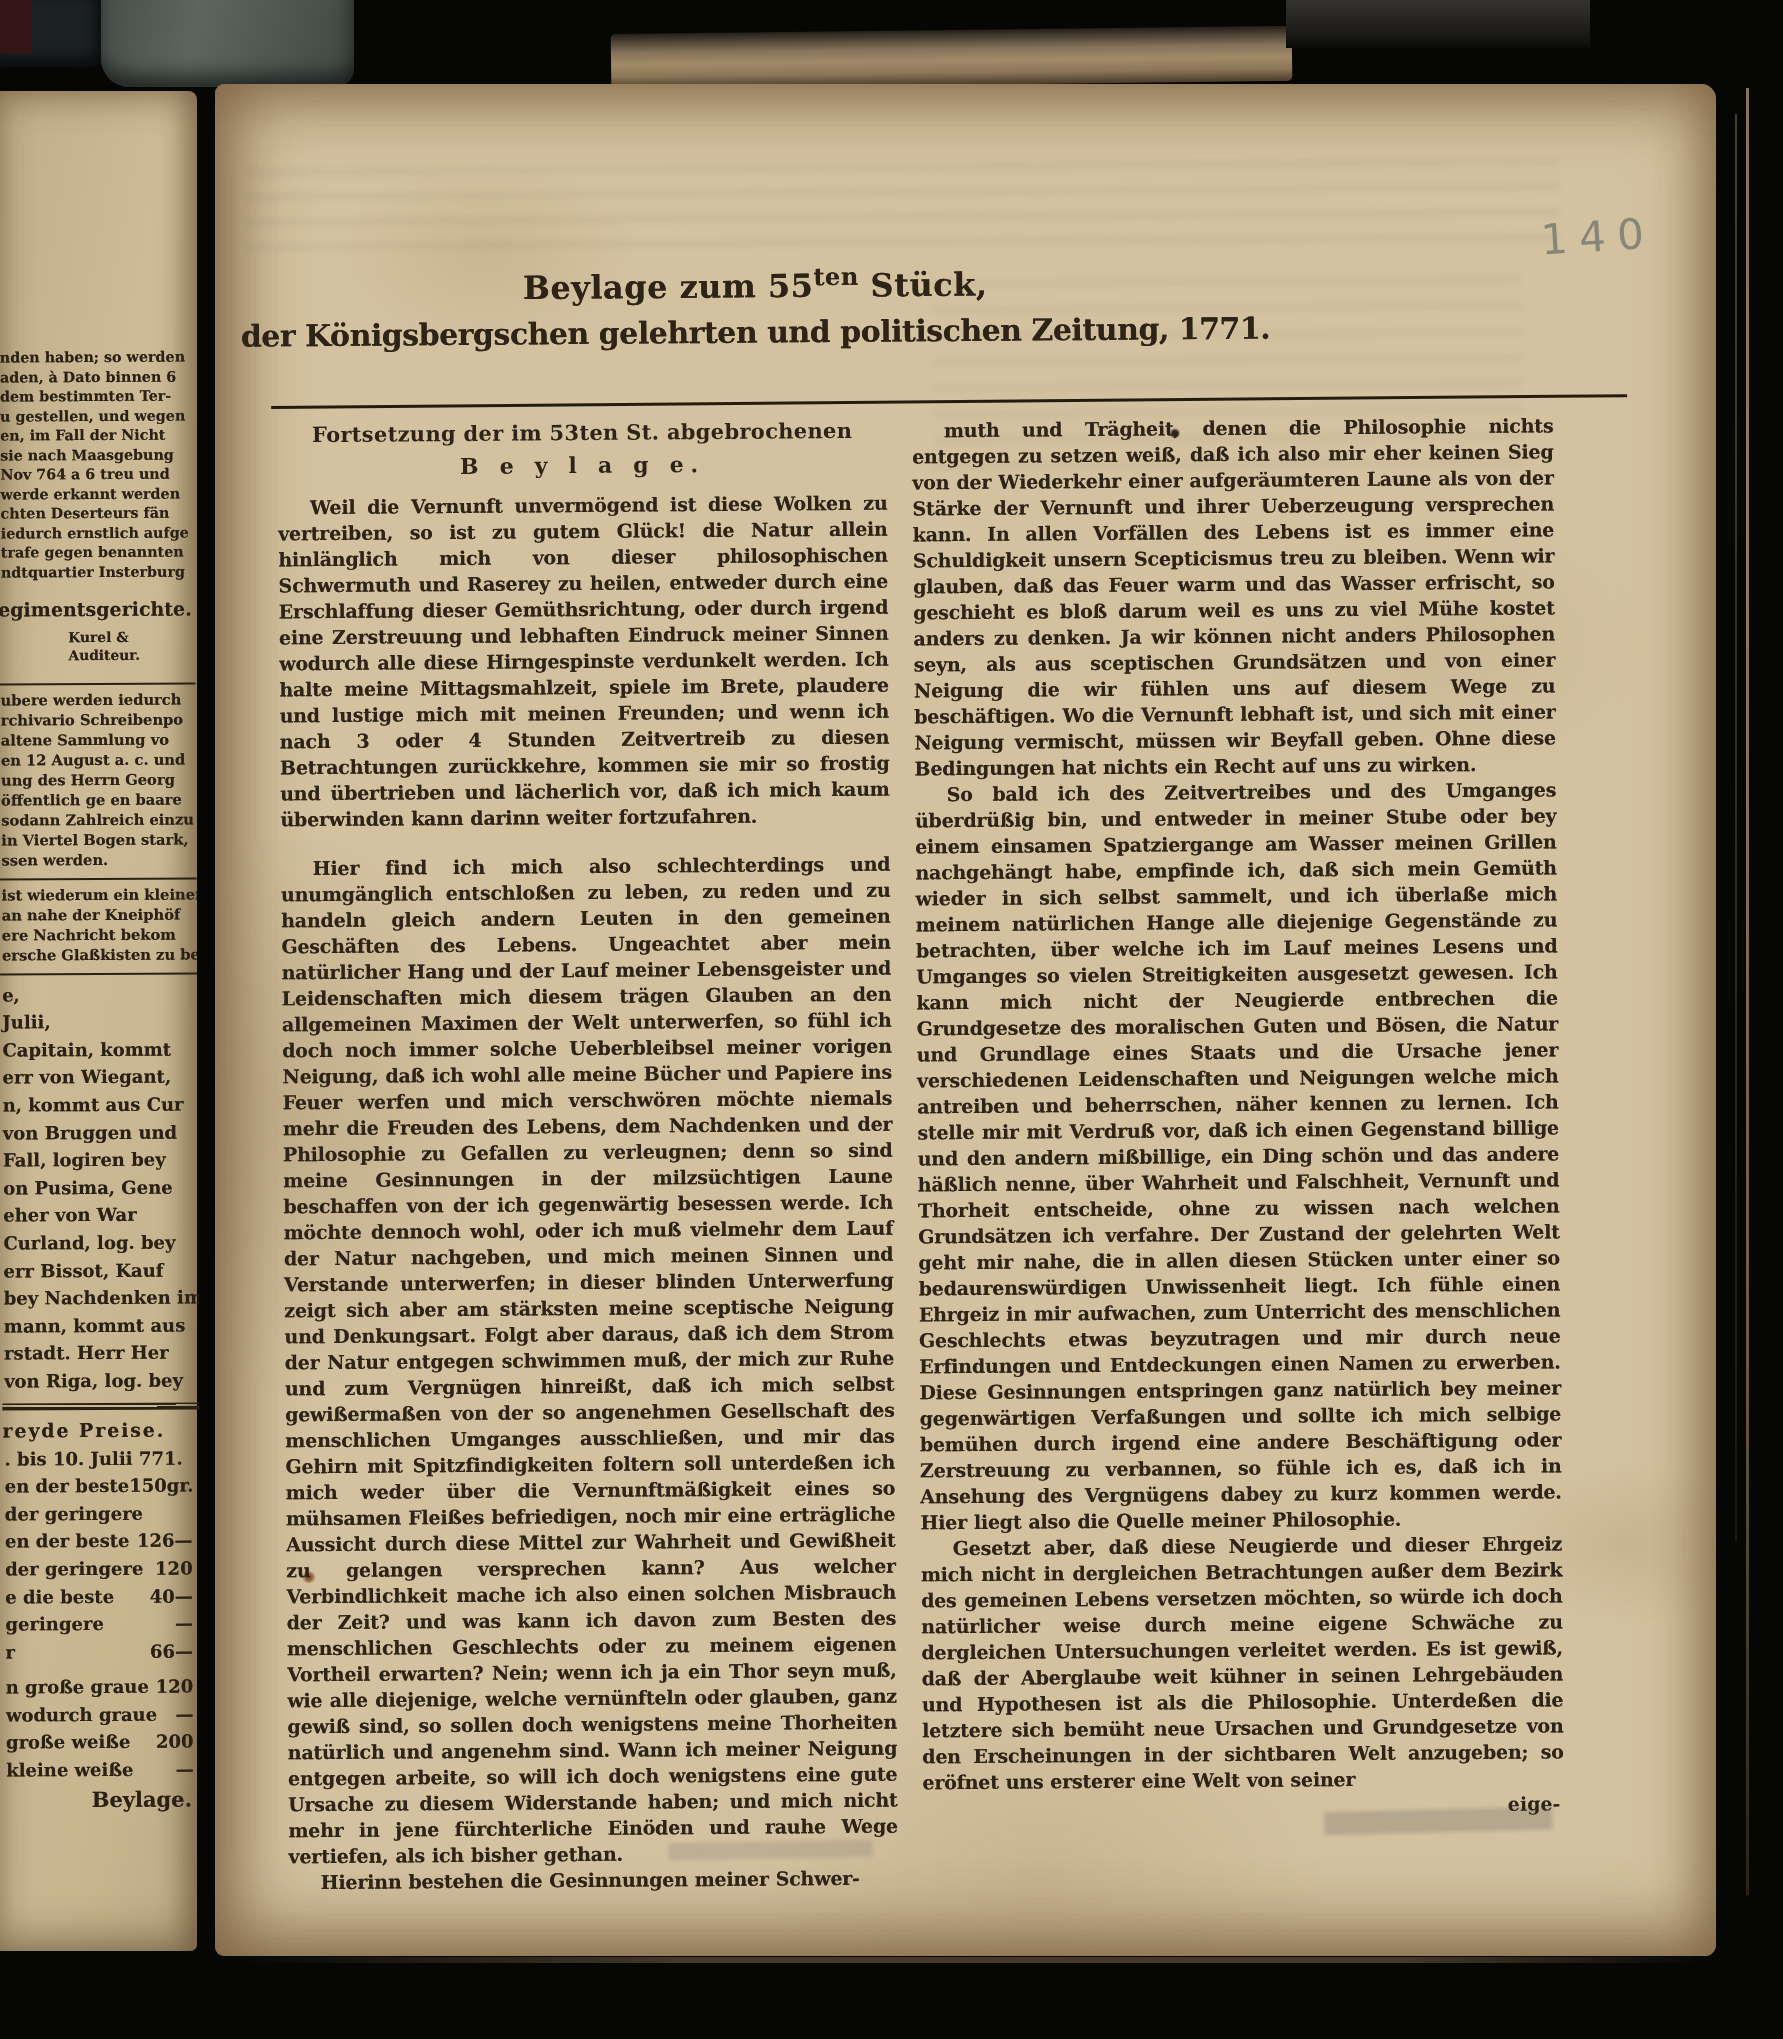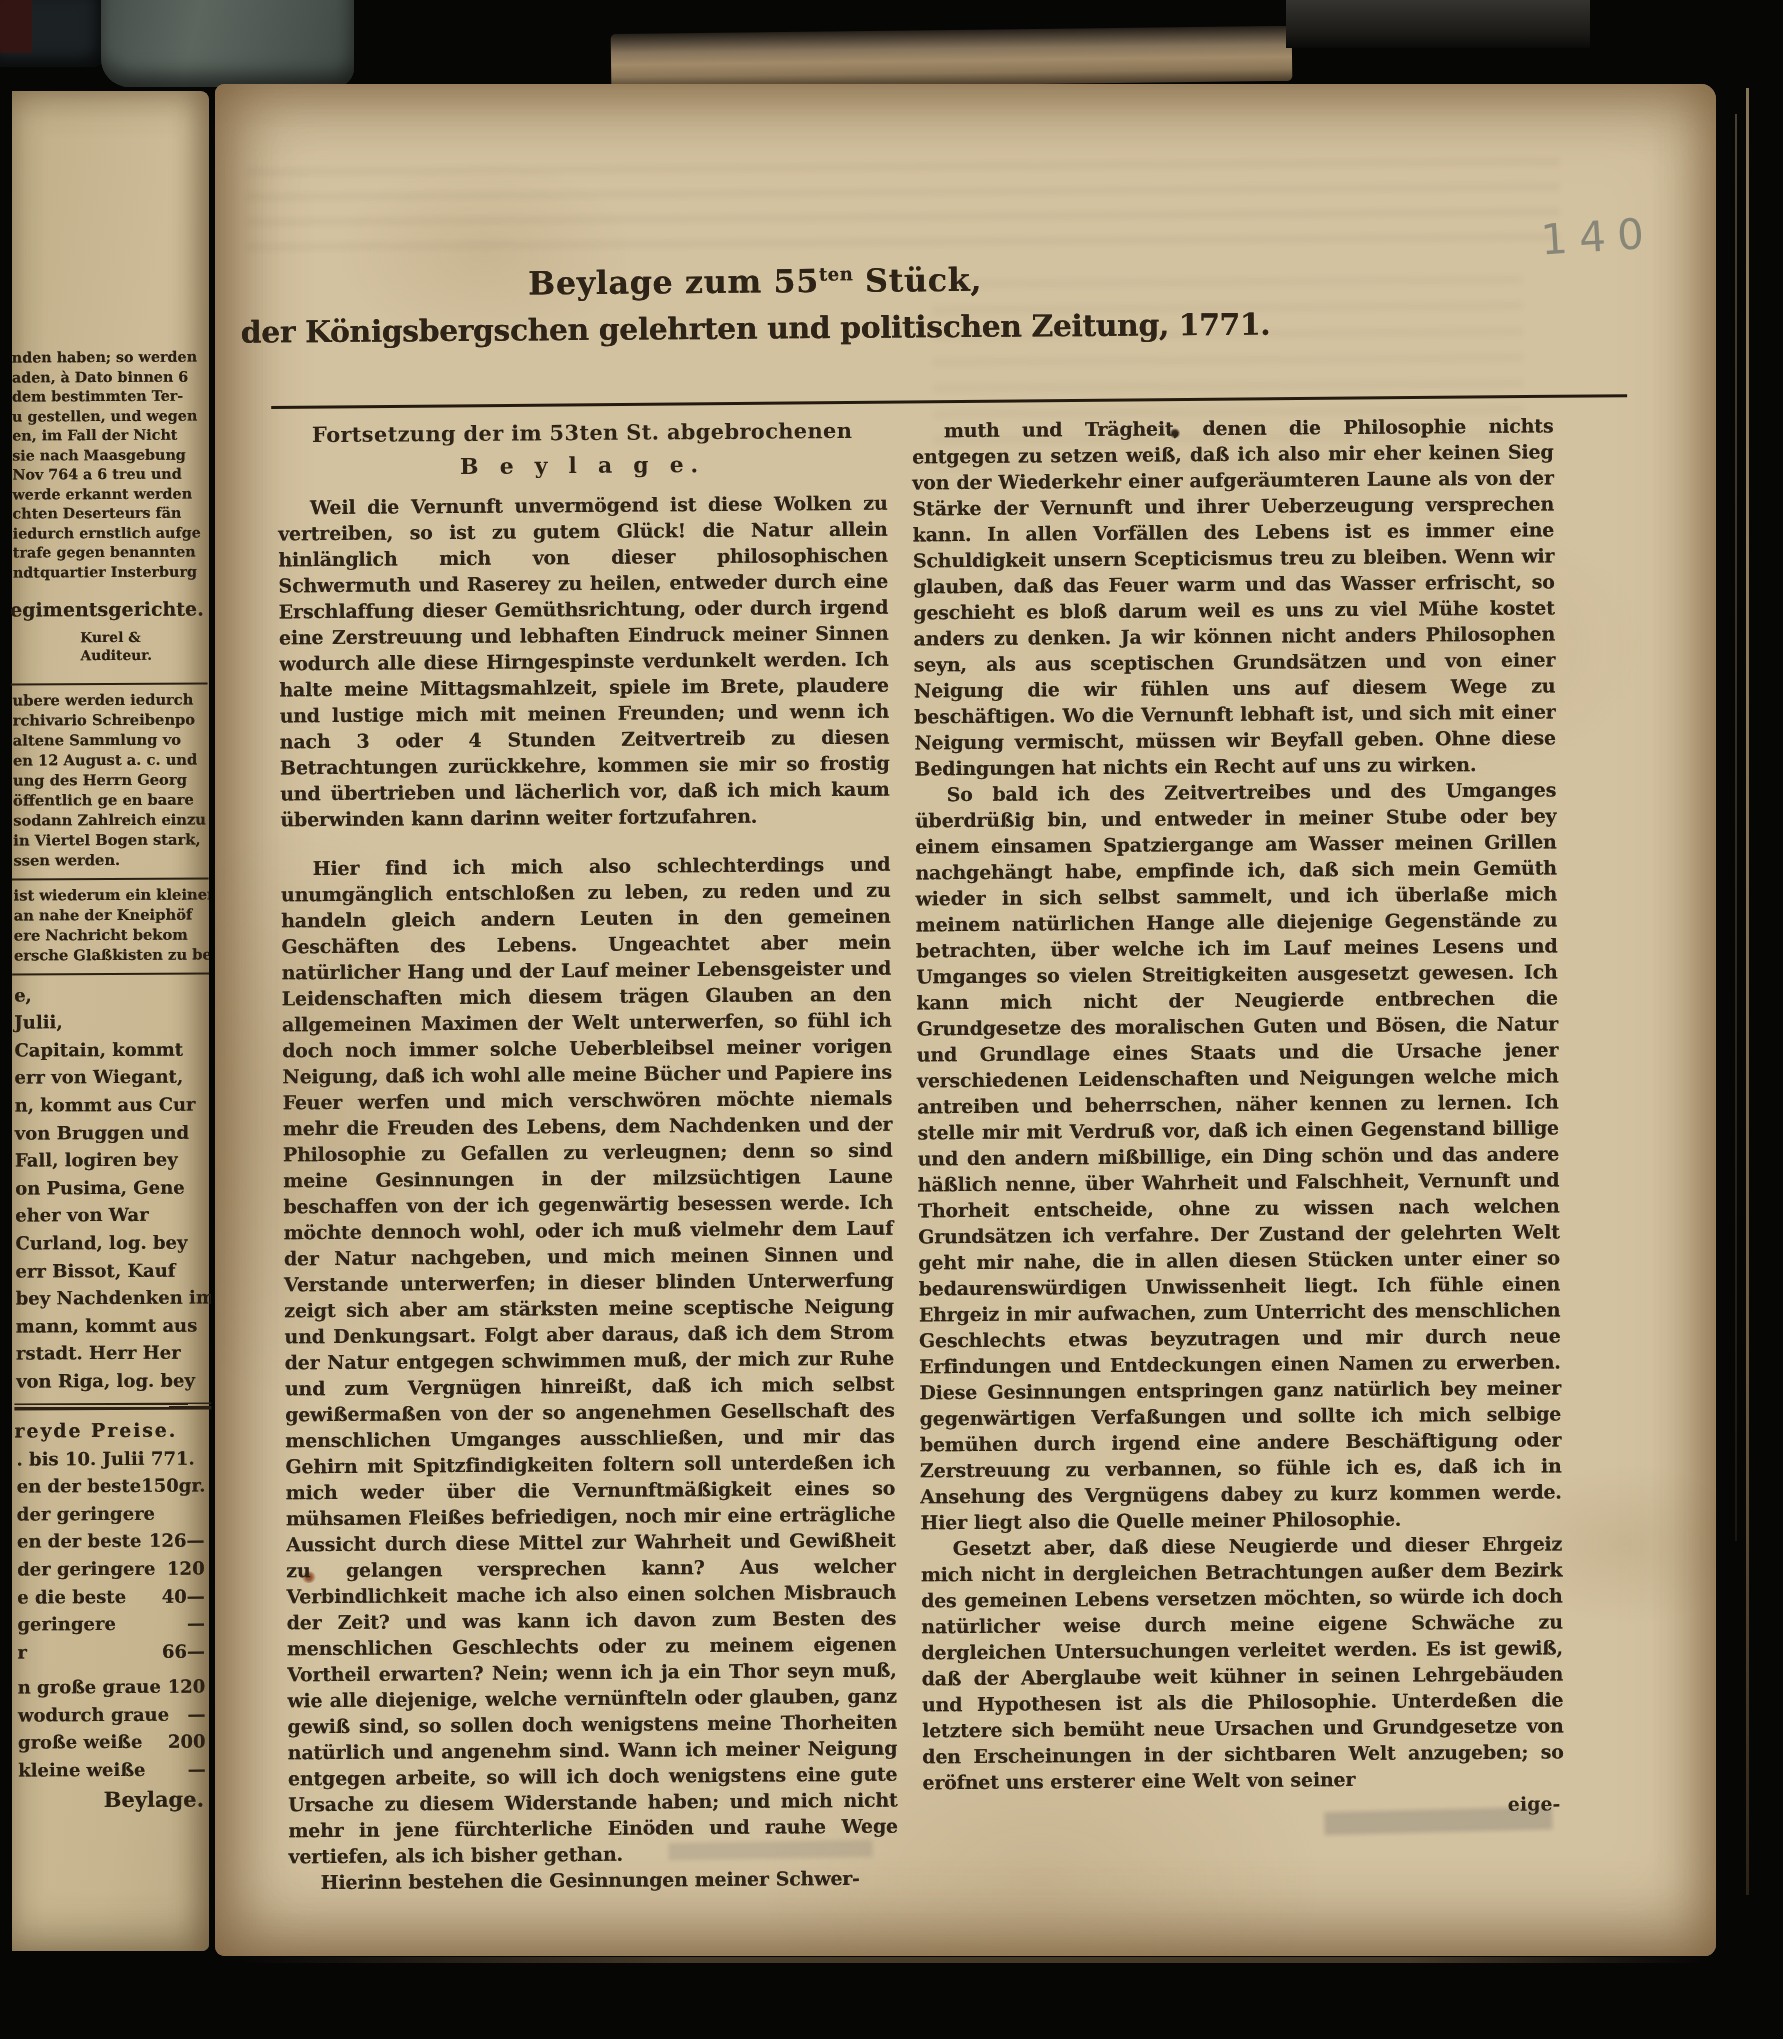--- a/index.html
+++ b/index.html
@@ -20,21 +20,21 @@
   .top-right-gray{position:absolute;left:1286px;top:0;width:304px;height:48px;
     background:linear-gradient(to bottom,#34332f,#1b1a17 70%,#0a0a09);}
   .right-page-edge{position:absolute;left:1746px;top:88px;width:2.9px;height:1807px;
     background:linear-gradient(to bottom,#867456,#907b5b 25%,#6d5a3f 70%,#2a2115);}
   .right-page-edge2{position:absolute;left:1735px;top:114px;width:1.9px;height:1427px;
     background:linear-gradient(to bottom,rgba(140,120,90,.5),rgba(90,75,50,.25));}
   .bottom-edge{position:absolute;left:238px;top:1957px;width:1465px;height:5.7px;
     background:linear-gradient(to right,rgba(110,90,60,.0),rgba(120,98,66,.55) 30%,rgba(120,98,66,.55) 80%,rgba(60,48,30,0));}
 
   
-  .left-strip{position:absolute;left:12px;top:91px;width:197px;height:1860px;
+  .left-strip{position:absolute;left:0;top:91px;width:197px;height:1860px;
     background:linear-gradient(100deg,#bfae88,#ccbb96 34%,#c6b58f 78%,#baa984);
     border-radius:0 8.6px 6.7px 0;
     box-shadow:inset -15px 0 25px rgba(70,48,22,.30), inset 0 17px 28.5px rgba(90,65,35,.25),
                inset 0 -23px 34px rgba(80,58,30,.3);}
   .frag-content{position:relative;padding-top:257px;transform:rotate(-0.3deg);
     color:#2a2014;font-weight:700;text-shadow:0 0 0.5px rgba(42,32,20,.55);}
   .fl-a{font-size:14.3px;line-height:19.5px;padding-left:2.9px;white-space:nowrap;overflow:hidden;}
   .fl-n{font-size:14.7px;line-height:20px;padding-left:1.9px;white-space:nowrap;overflow:hidden;}
   .fl-l{font-size:18px;line-height:27.6px;padding-left:1.9px;white-space:nowrap;overflow:hidden;}
   .fl-h1{font-size:19px;line-height:25px;white-space:nowrap;}
@@ -66,21 +66,21 @@
   .ghost1{left:38px;top:63px;width:1313px;height:99px;
     background:repeating-linear-gradient(0deg,rgba(95,80,58,.10) 0 8.6px,transparent 8.6px 25px);
     filter:blur(1.9px);}
   .ghost2{left:723px;top:186px;width:590px;height:200px;
     background:repeating-linear-gradient(0deg,rgba(95,80,58,.09) 0 7.6px,transparent 7.6px 26px);
     filter:blur(2.4px);}
 
   .masthead{position:absolute;top:177px;left:-7.6px;width:1107px;text-align:center;
     text-shadow:0 0 0.6px rgba(40,30,18,.7);}
   .mast1{font-size:32px;font-weight:700;letter-spacing:0.5px;}
-  .mast1 sup{font-size:18px;}
+  .mast1 sup{font-size:24px;}
   .mast2{font-size:30px;font-weight:700;margin-top:9.5px;letter-spacing:-0.5px;white-space:nowrap;}
   .head-rule{position:absolute;top:316px;left:61px;width:1356px;height:2.9px;background:#241b10;
     transform:rotate(-0.05deg);}
 
   .columns{position:absolute;top:333px;left:67px;width:1276px;display:flex;gap:25px;
     font-weight:700;}
   .col-left{width:610px;}
   .col-right{width:642px;}
   .col-head1{font-size:21px;text-align:center;letter-spacing:0.3px;}
   .col-head2{font-size:22px;text-align:center;letter-spacing:6.7px;margin:6.7px 0 14.3px;}

